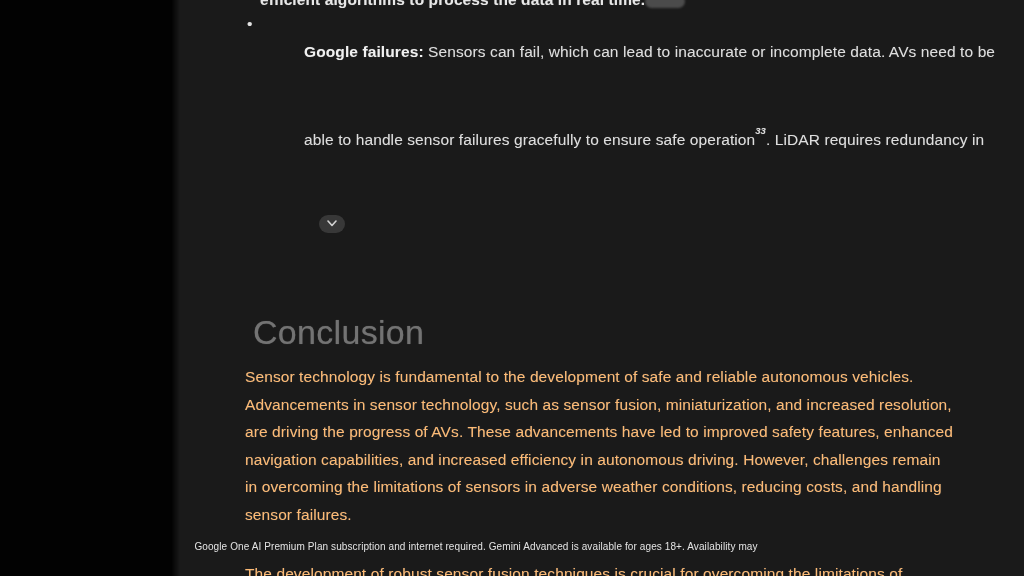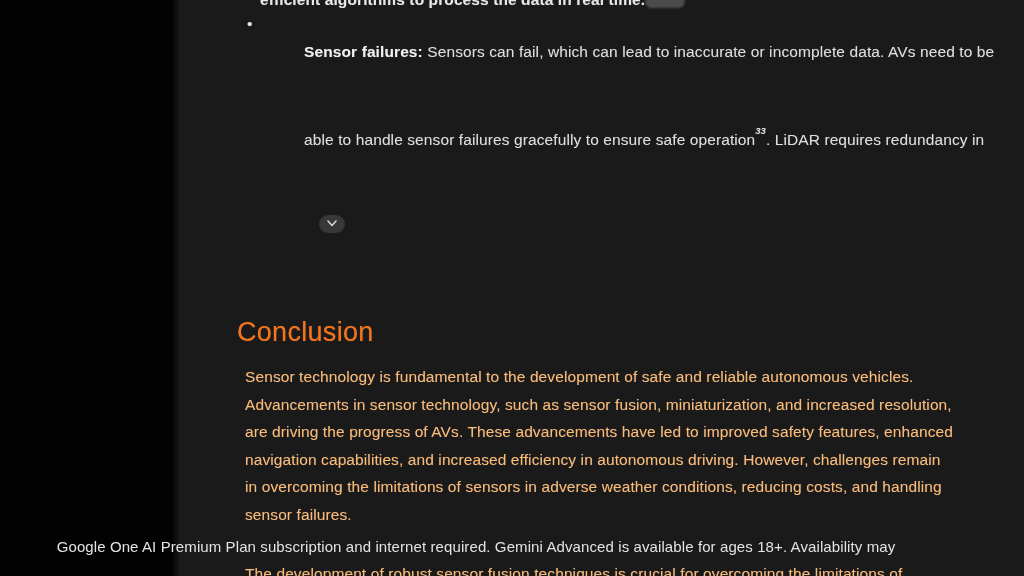--- a/index.html
+++ b/index.html
@@ -36,47 +36,47 @@
   .b-dot{position:absolute;left:10px;top:0;color:#e2e2e2;}
   .b-lead{font-weight:700;color:#f1f1f1;}
   sup.fnote{font-size:9.5px;font-weight:600;position:relative;top:-5px;letter-spacing:0;font-style:italic;}
   .expander{
     display:inline-block;width:26px;height:18px;margin-left:15px;
     background:#383838;border-radius:9px;vertical-align:-4px;
     position:relative;filter:blur(.4px);cursor:pointer;
   }
   .expander svg{position:absolute;left:8px;top:5px;display:block;}
   h2.heading{
-    margin:48px 0 0 0;font-size:27px;font-weight:400;color:#f97316;
+    margin:48px 0 0 16px;font-size:34px;font-weight:400;color:#737373;
     letter-spacing:.3px;line-height:36px;
   }
   .para{
     margin:13px 0 0 8px;line-height:27.5px;white-space:pre;color:#fdba74;
   }
   .para.second{margin-top:32px;}
   .footer{
     position:absolute;left:0;top:540px;width:952px;text-align:center;
-    font-size:15px;line-height:13.5px;color:#e3e3e3;letter-spacing:.1px;
+    font-size:10px;line-height:13.5px;color:#e3e3e3;letter-spacing:.1px;
     z-index:5;
   }
 </style>
 </head>
 <body>
 
 <div class="screen">
   <div class="panel">
     <div class="doc">
 
       <div class="clipped-line">efficient algorithms to process the data in real time.</div>
 
       <div class="citation-chip"></div>
 
       <div class="bullet-block">
         <div class="b-line">
-          <span class="b-dot">•</span><span class="b-lead">Sensor failures:</span><span> Sensors can fail, which can lead to inaccurate or incomplete data. AVs need to be</span>
+          <span class="b-dot">•</span><span class="b-lead">Google failures:</span><span> Sensors can fail, which can lead to inaccurate or incomplete data. AVs need to be</span>
         </div>
         <div class="b-line">
           <span>able to handle sensor failures gracefully to ensure safe operation</span><sup class="fnote">33</sup><span>. LiDAR requires redundancy in</span>
         </div>
         <div class="b-line">
           <span class="expander"><svg width="10" height="7" viewBox="0 0 10 7">
                 <polyline points="1,1 5,5.5 9,1" fill="none" stroke="#d2d2d2" stroke-width="1.6" stroke-linecap="round" stroke-linejoin="round"></polyline>
               </svg></span>
         </div>
       </div>

